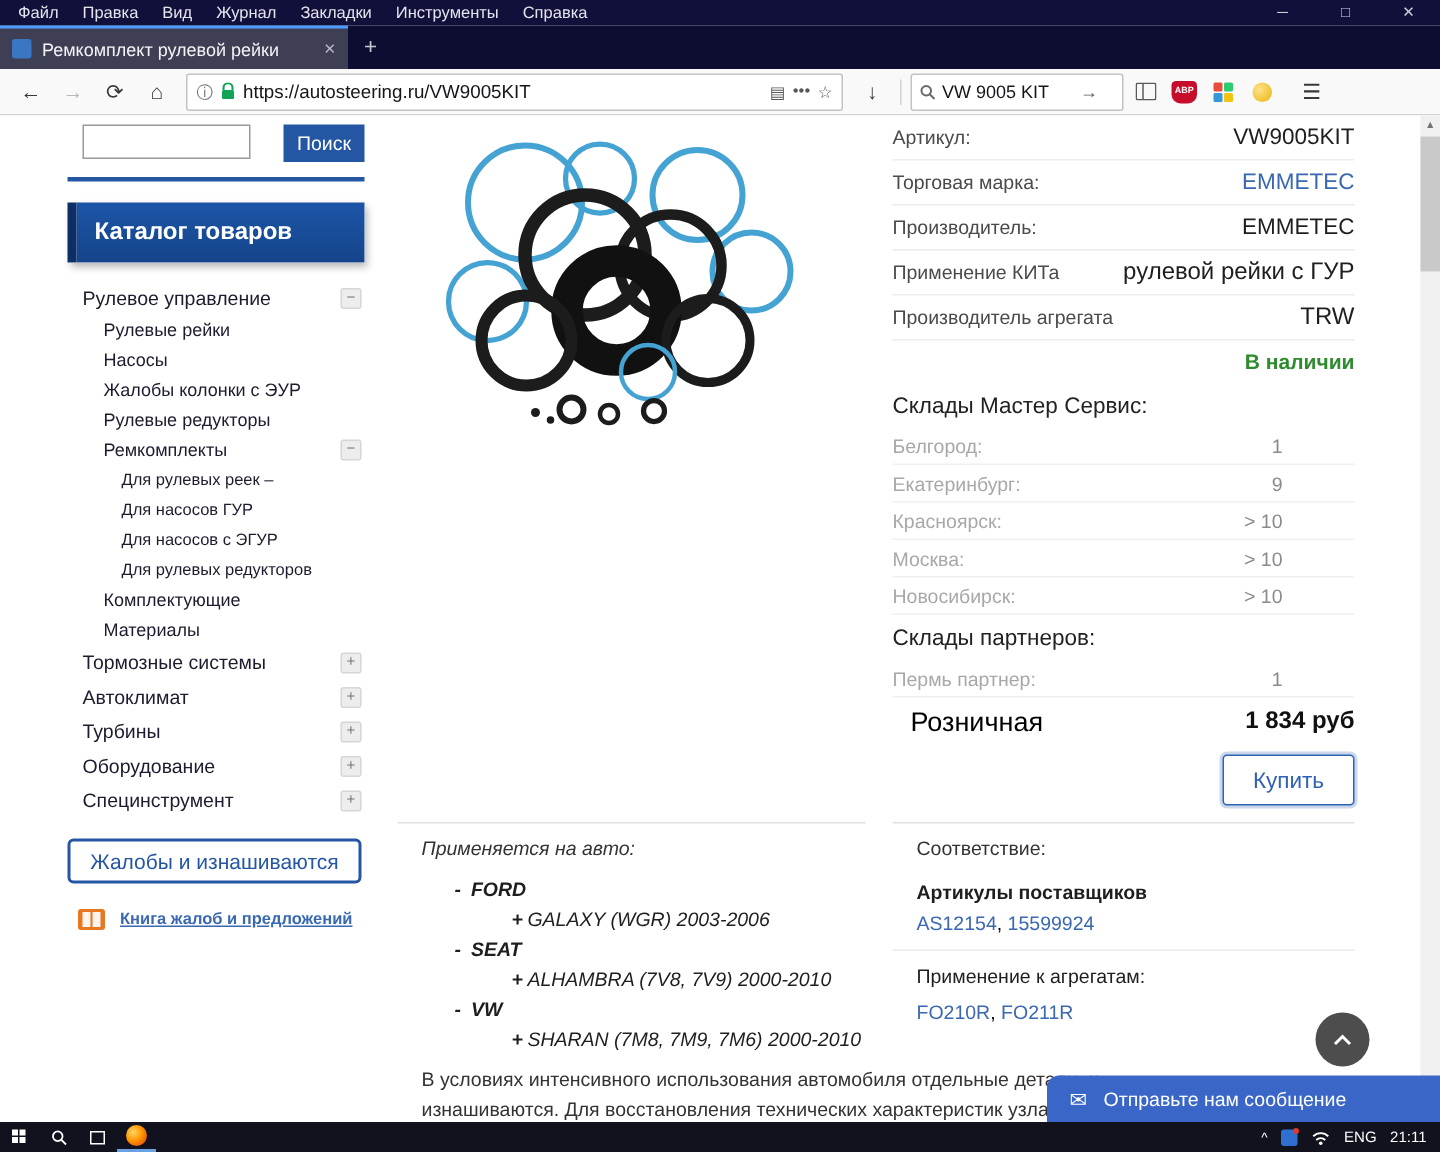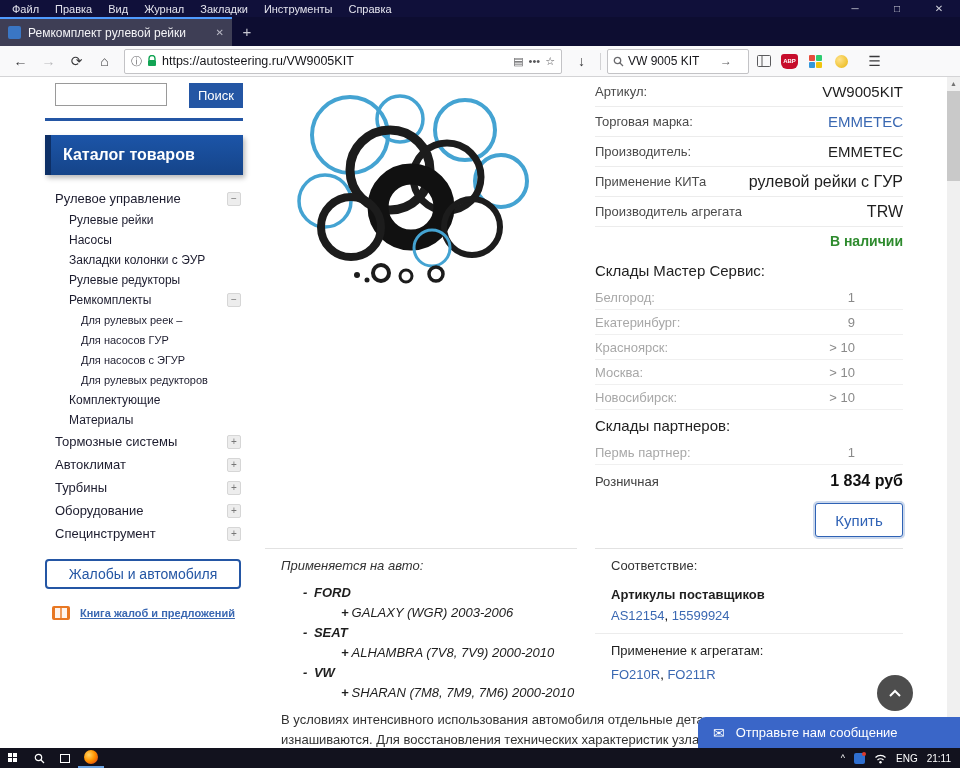--- a/index.html
+++ b/index.html
@@ -67,21 +67,21 @@
   .spec-value { font-size:15px; color:#1e1e1e; }
   .spec-value.bold { font-weight:normal; }
   .spec-value.link { color:#3a68b2; }
   .spec-value.large { font-size:16px; }
   .avail-row { height:28px; display:flex; justify-content:flex-end; align-items:center; font-size:14px; font-weight:bold; color:#2e8b2e; }
   .wh-heading { height:30px; line-height:32px; font-size:15px; color:#222; }
   .wh-row { height:25px; display:flex; justify-content:space-between; align-items:center; border-bottom:1px solid #f0f0f0; }
   .wh-name { font-size:13px; color:#a8a8a8; }
   .wh-qty { font-size:13px; color:#8a8a8a; padding-right:48px; }
   .price-row { height:32px; display:flex; justify-content:space-between; align-items:center; }
-  .price-label { font-size:13px; color:#404040; }
+  .price-label { font-size:18px; color:#000000;margin-left:12px; }
   .price-value { font-size:16px; font-weight:bold; color:#111; }
   .buy-row { margin-top:6px; text-align:right; }
   .buy-btn { width:88px; height:34px; background:#fff; border:1px solid #2f62b5; border-radius:3px; color:#2f62b5; font-size:15px; font-family:"Liberation Sans",sans-serif; box-shadow:0 0 0 2px rgba(47,98,181,.25); }
 
   .apps { position:absolute; left:265px; top:471px; width:312px; border-top:1px solid #e2e2e2; padding:9px 0 0 16px;font-style:italic; }
   .apps-title { font-size:13px; color:#333; margin-bottom:12px; }
   .brand-row { font-size:13px; color:#1e1e1e; font-weight:bold; padding-left:22px; height:20px; }
   .model-row { font-size:13px; color:#1e1e1e; padding-left:60px; height:20px; }
   .marker { font-weight:bold; color:#1e1e1e; margin-right:3px; }
 
@@ -205,36 +205,36 @@
     <div class="sidebar">
       <div class="search-block">
         <input class="s-input" style="">
         <button class="s-btn">Поиск</button>
       </div>
       <div class="catalog-header">Каталог товаров</div>
       <div class="cat-menu">
           <div class="cm-item lvl1"><span>Рулевое управление</span><span class="toggle">−</span></div>
           <div class="cm-item lvl2"><span>Рулевые рейки</span></div>
           <div class="cm-item lvl2"><span>Насосы</span></div>
-          <div class="cm-item lvl2"><span>Закладки колонки с ЭУР</span></div>
+          <div class="cm-item lvl2"><span>Жалобы колонки с ЭУР</span></div>
           <div class="cm-item lvl2"><span>Рулевые редукторы</span></div>
           <div class="cm-item lvl2"><span>Ремкомплекты</span><span class="toggle">−</span></div>
           <div class="cm-item lvl3"><span>Для рулевых реек –</span></div>
           <div class="cm-item lvl3"><span>Для насосов ГУР</span></div>
           <div class="cm-item lvl3"><span>Для насосов с ЭГУР</span></div>
           <div class="cm-item lvl3"><span>Для рулевых редукторов</span></div>
           <div class="cm-item lvl2"><span>Комплектующие</span></div>
           <div class="cm-item lvl2"><span>Материалы</span></div>
           <div class="cm-item lvl1"><span>Тормозные системы</span><span class="toggle">+</span></div>
           <div class="cm-item lvl1"><span>Автоклимат</span><span class="toggle">+</span></div>
           <div class="cm-item lvl1"><span>Турбины</span><span class="toggle">+</span></div>
           <div class="cm-item lvl1"><span>Оборудование</span><span class="toggle">+</span></div>
           <div class="cm-item lvl1"><span>Специнструмент</span><span class="toggle">+</span></div>
         </div>
-      <div class="complaints-btn">Жалобы и автомобиля</div>
+      <div class="complaints-btn">Жалобы и изнашиваются</div>
       <div class="book-link">
         <svg width="20" height="16" viewBox="0 0 20 16">
           <rect x="1" y="1" width="18" height="14" rx="2" fill="#e87722"></rect>
           <rect x="4" y="3" width="12" height="10" fill="#ffffff" opacity="0.92"></rect>
           <line x1="10" y1="3" x2="10" y2="13" stroke="#e87722" stroke-width="1.4"></line>
         </svg>
         <span class="book-text">Книга жалоб и предложений</span>
       </div>
     </div>
 

